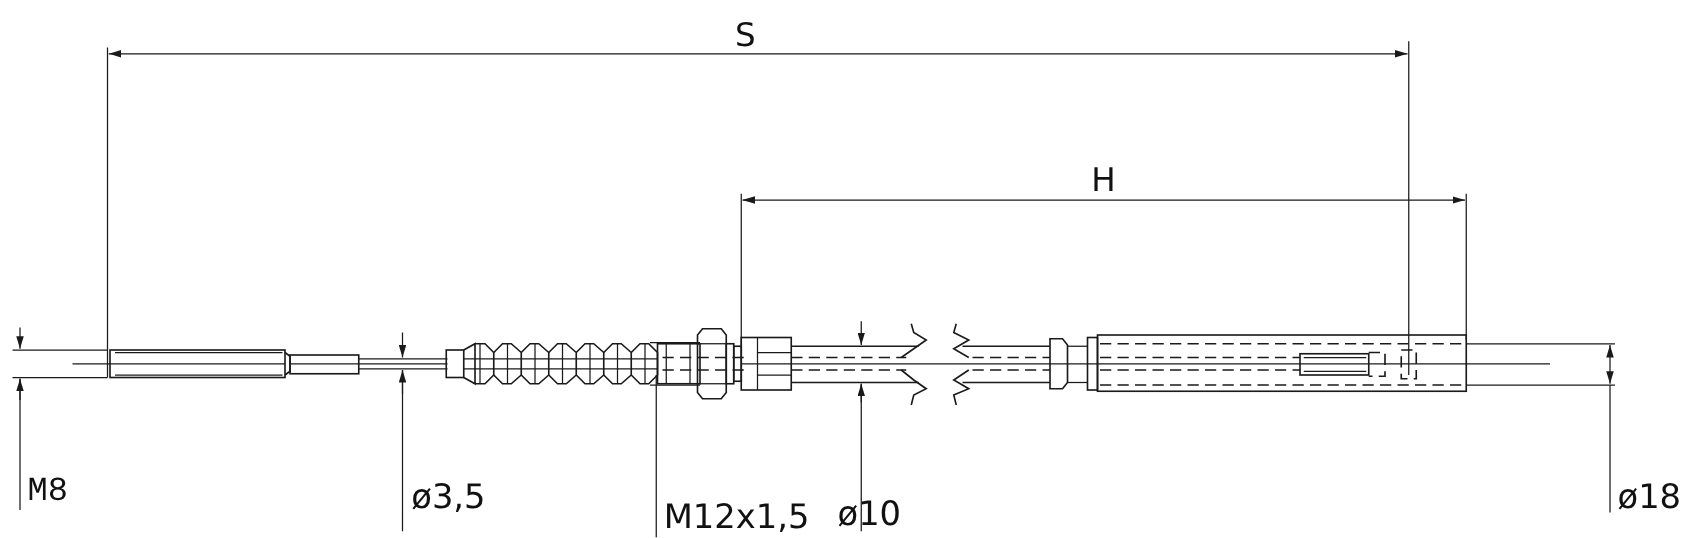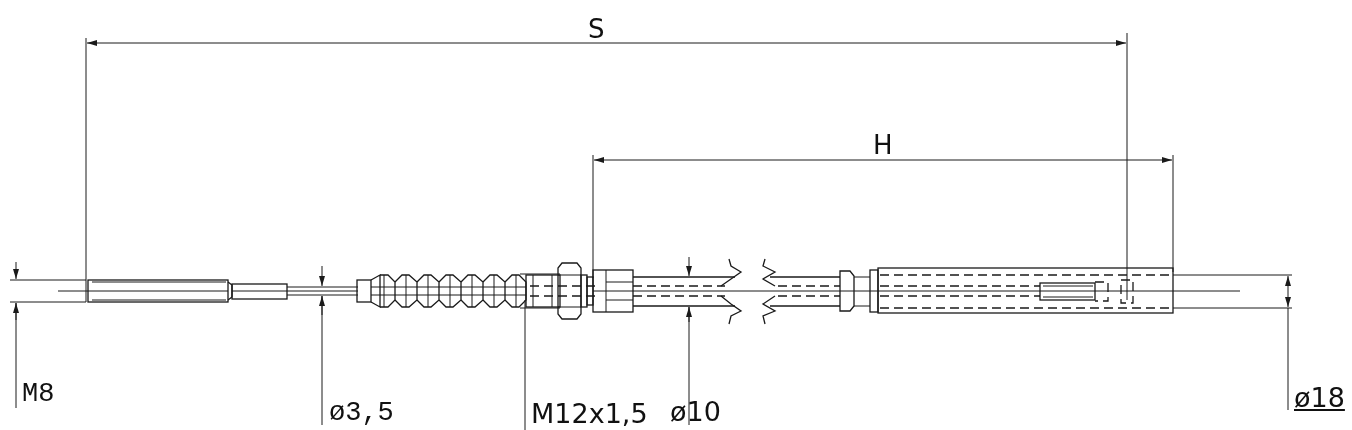--- a/index.html
+++ b/index.html
@@ -154,16 +154,16 @@
     <line class="thin" x1="1288" y1="292" x2="1288" y2="276" marker-end="url(#arr)"></line>
     <line class="thin" x1="1288" y1="292" x2="1288" y2="307" marker-end="url(#arr)"></line>
     <line class="thin" x1="1288" y1="308" x2="1288" y2="410"></line>
   </g>
 </svg>
 
 <div class="dimlbl" style="left:588px; top:16px;">S</div>
 <div class="dimlbl" style="left:873px; top:132px;">H</div>
 
 <div class="lbl" style="left:22px; top:381px;font-family:Liberation Mono, monospace;">M8</div>
-<div class="lbl" style="left:329px; top:400px;font-family:Liberation Mono, monospace;">ø3,5</div>
+<div class="lbl" style="left:329px; top:384px;">ø3,5</div>
 <div class="lbl" style="left:531px; top:400px;text-align:center;">M12x1,5</div>
 <div class="lbl" style="left:670px; top:398px;">ø10</div>
-<div class="lbl" style="left:1294px; top:384px;text-decoration:underline;">ø18</div>
+<div class="lbl" style="left:1294px; top:384px;">ø18</div>
 
 </body></html>

